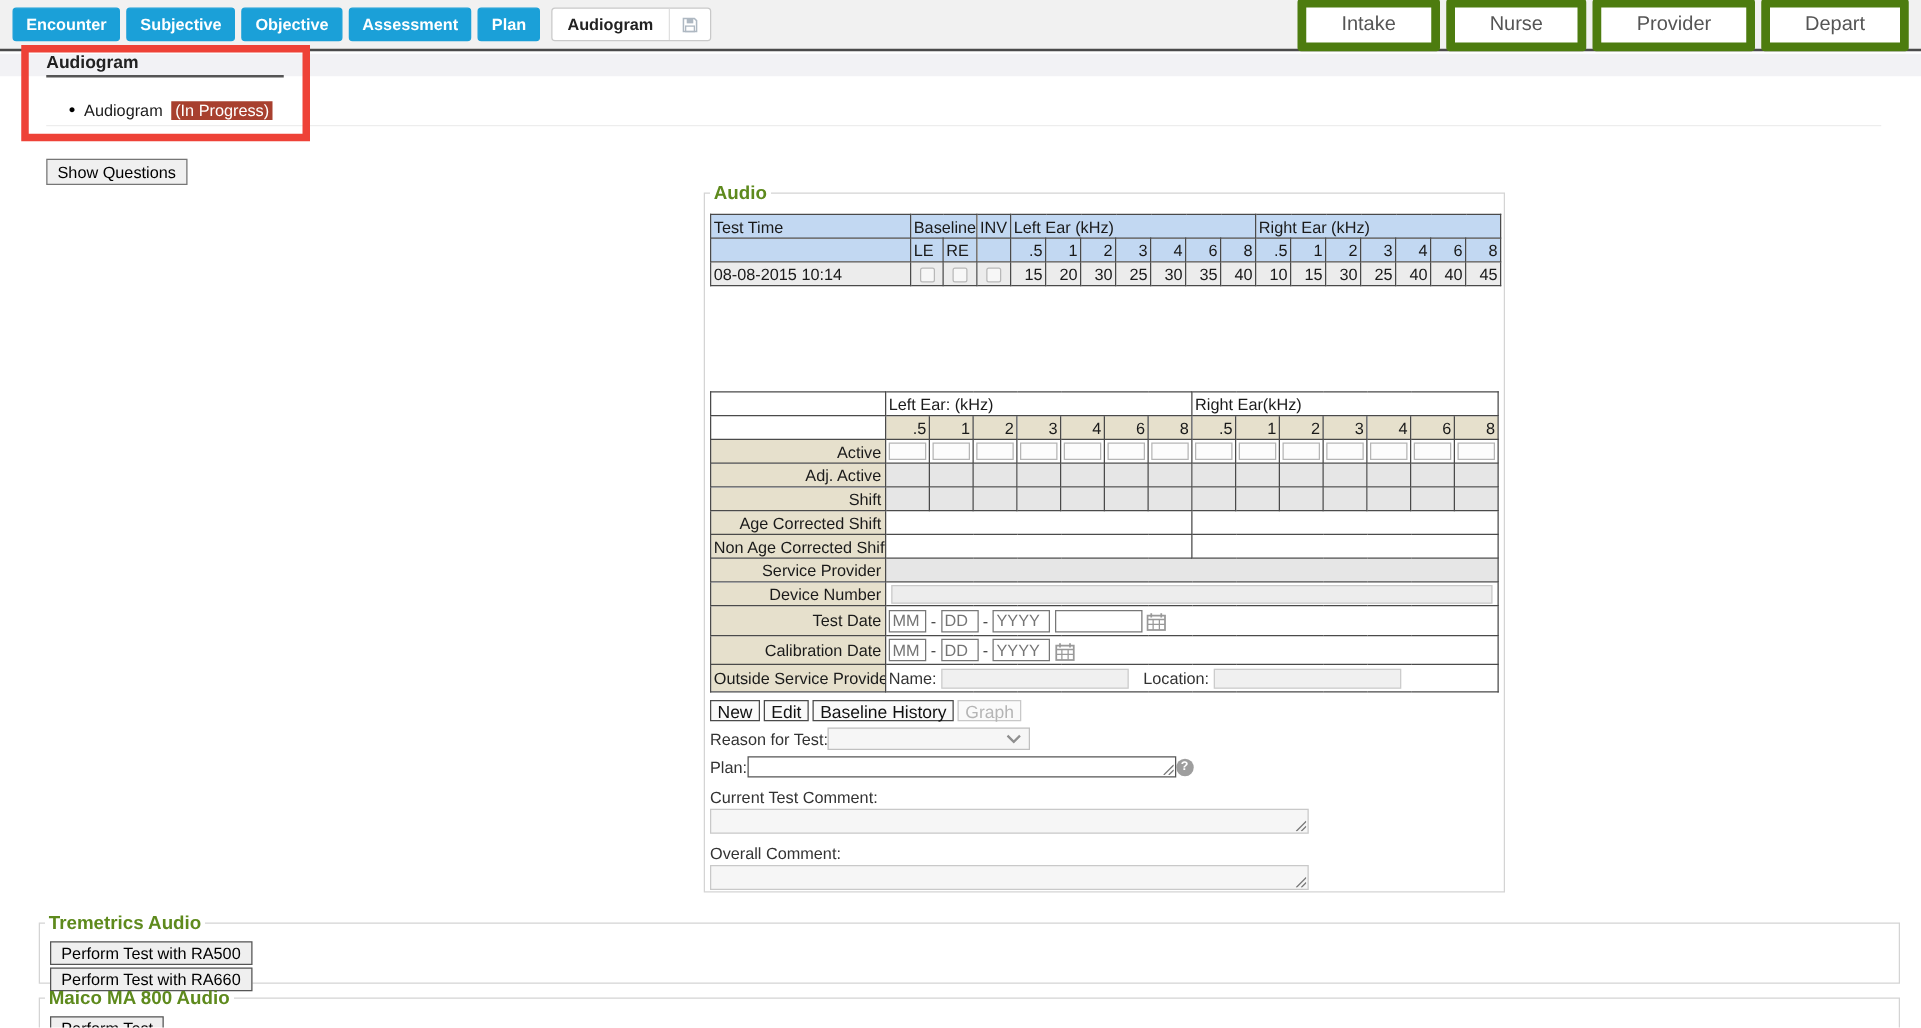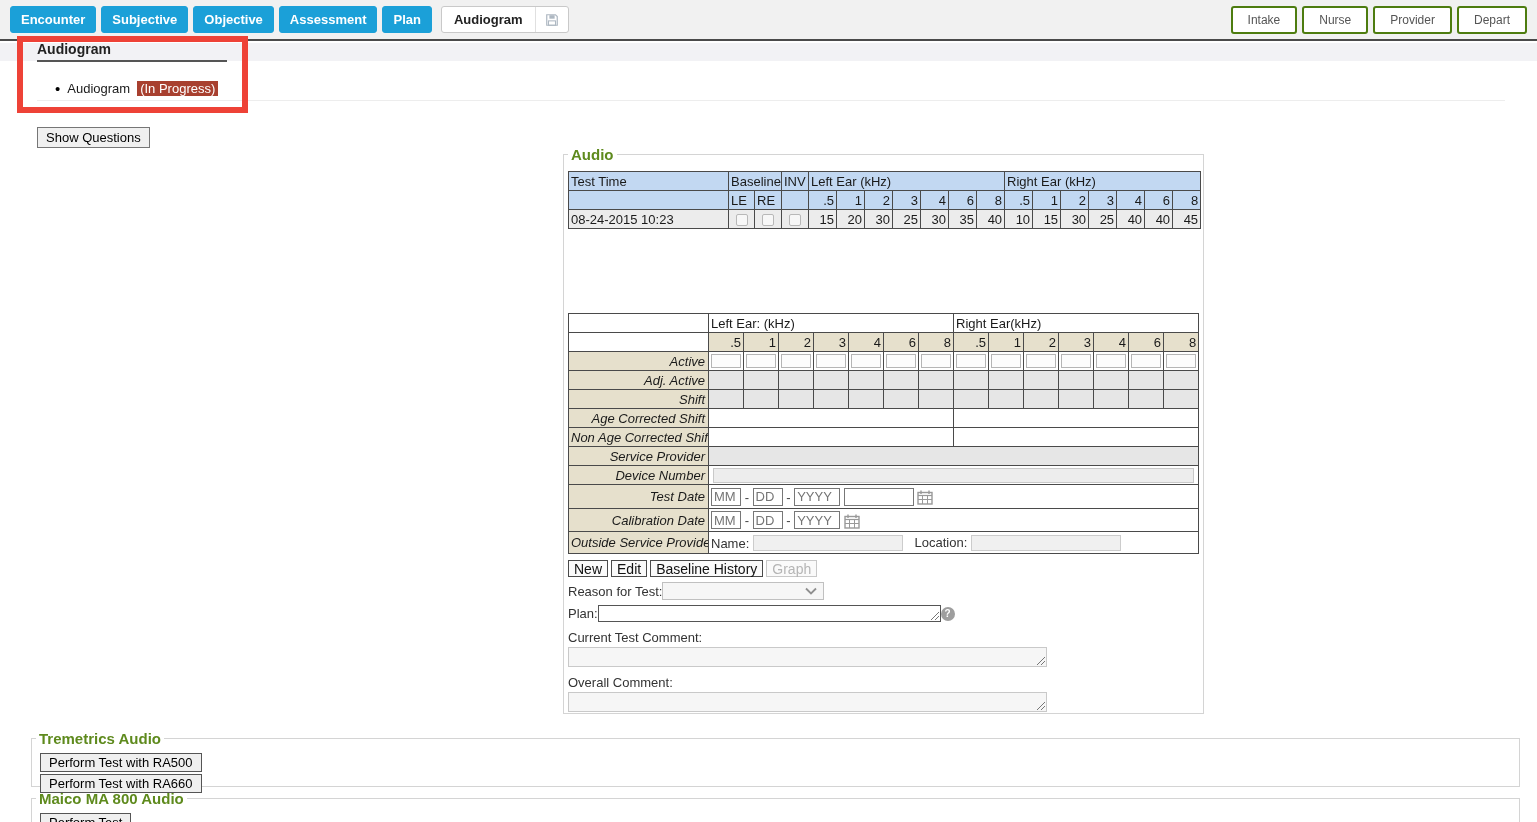--- a/index.html
+++ b/index.html
@@ -12,22 +12,22 @@
     background:#f1f1f1; border-bottom:2px solid #4a4a4a;
     display:flex; align-items:center; justify-content:space-between; padding:0 10px; }
   .toolbar-left, .toolbar-right { display:flex; align-items:flex-end; gap:5px; }
   .nav-btn { background:#1ba0d8; color:#fff; font-weight:bold; font-size:13px;
     border:1px solid #1ba0d8; border-radius:3px; padding:5px 10px; cursor:pointer; }
   .tab-group { display:flex; align-items:center; background:#fff; border:1px solid #c9c9c9;
     border-radius:3px; margin-left:4px; }
   .tab-label { padding:5px 12px; font-weight:bold; color:#222; }
   .tab-divider { width:1px; align-self:stretch; background:#e0e0e0; }
   .save-slot { padding:4px 9px; display:flex; align-items:center; }
-  .right-btn { background:#fff; color:#555; border:2px solid #4d7c0f; border-radius:3px;
-    padding:5px 15px; font-size:12px; cursor:pointer; }
+  .right-btn { background:#fff; color:#555; border:7px solid #4d7c0f; border-radius:3px;
+    padding:5px 28px; font-size:16px; cursor:pointer; }
 
   
   .accordion-band { position:absolute; left:0; top:43px; width:100%; height:18px;
     background:#f2f2f5; }
   .accordion-title { position:absolute; left:37px; top:41px; font-weight:bold;
     font-size:14px; color:#222; border-bottom:2px solid #555; padding-bottom:3px;
     min-width:190px; }
   .status-row { position:absolute; left:55px; top:81px; display:flex; align-items:center; gap:7px; }
   .bullet { font-size:15px; line-height:10px; color:#000; }
   .badge { background:#a8402f; color:#fff; padding:0 3px; font-size:13px; }
@@ -55,21 +55,21 @@
   .t1 .hdr-num { background:#c2d8f2; text-align:right; }
   .t1 .data { background:#ececec; }
   .t1 .num { background:#ececec; text-align:right; }
   .chk { display:inline-block; width:12px; height:12px; border:1px solid #b8b8b8;
     background:#f7f7f7; border-radius:2px; vertical-align:middle; }
   .chk-cell { text-align:center; }
 
   .tests-spacer { height:84px; }
 
   .t2 { margin-left:2px; width:630px; }
-  .t2 .lbl { background:#e6e0cc; text-align:right; padding-right:3px;font-style:italic; }
+  .t2 .lbl { background:#e6e0cc; text-align:right; padding-right:3px; }
   .t2 .tan-num { background:#e6e0cc; text-align:right; }
   .t2 .gray { background:#e6e6e6; }
   .t2 .white { background:#fff;margin-top:40px; }
   .t2 .ear-hdr { text-align:left; background:#fff; }
   .cell-input { display:block; width:100%; height:14px; margin:1px 0;
     border:1px solid #b5b5b5; background:#fcfcfc; }
   .wide-input { display:block; width:99%; height:15px; margin:1px auto;
     border:1px solid #c9c9c9; background:#ededed; }
   .date-cell { background:#fff; }
   .date-input { border:1px solid #777; background:#fff; color:#888; height:18px;
@@ -191,21 +191,21 @@
         <th class="hdr-num">8</th>
         <th class="hdr-num">.5</th>
         <th class="hdr-num">1</th>
         <th class="hdr-num">2</th>
         <th class="hdr-num">3</th>
         <th class="hdr-num">4</th>
         <th class="hdr-num">6</th>
         <th class="hdr-num">8</th>
       </tr>
       <tr>
-        <td class="data">08-24-2015 10:23</td>
+        <td class="data">08-08-2015 10:14</td>
         <td class="data chk-cell"><span class="chk"></span></td>
         <td class="data chk-cell"><span class="chk"></span></td>
         <td class="data chk-cell"><span class="chk"></span></td>
         <td class="num">15</td>
         <td class="num">20</td>
         <td class="num">30</td>
         <td class="num">25</td>
         <td class="num">30</td>
         <td class="num">35</td>
         <td class="num">40</td>

